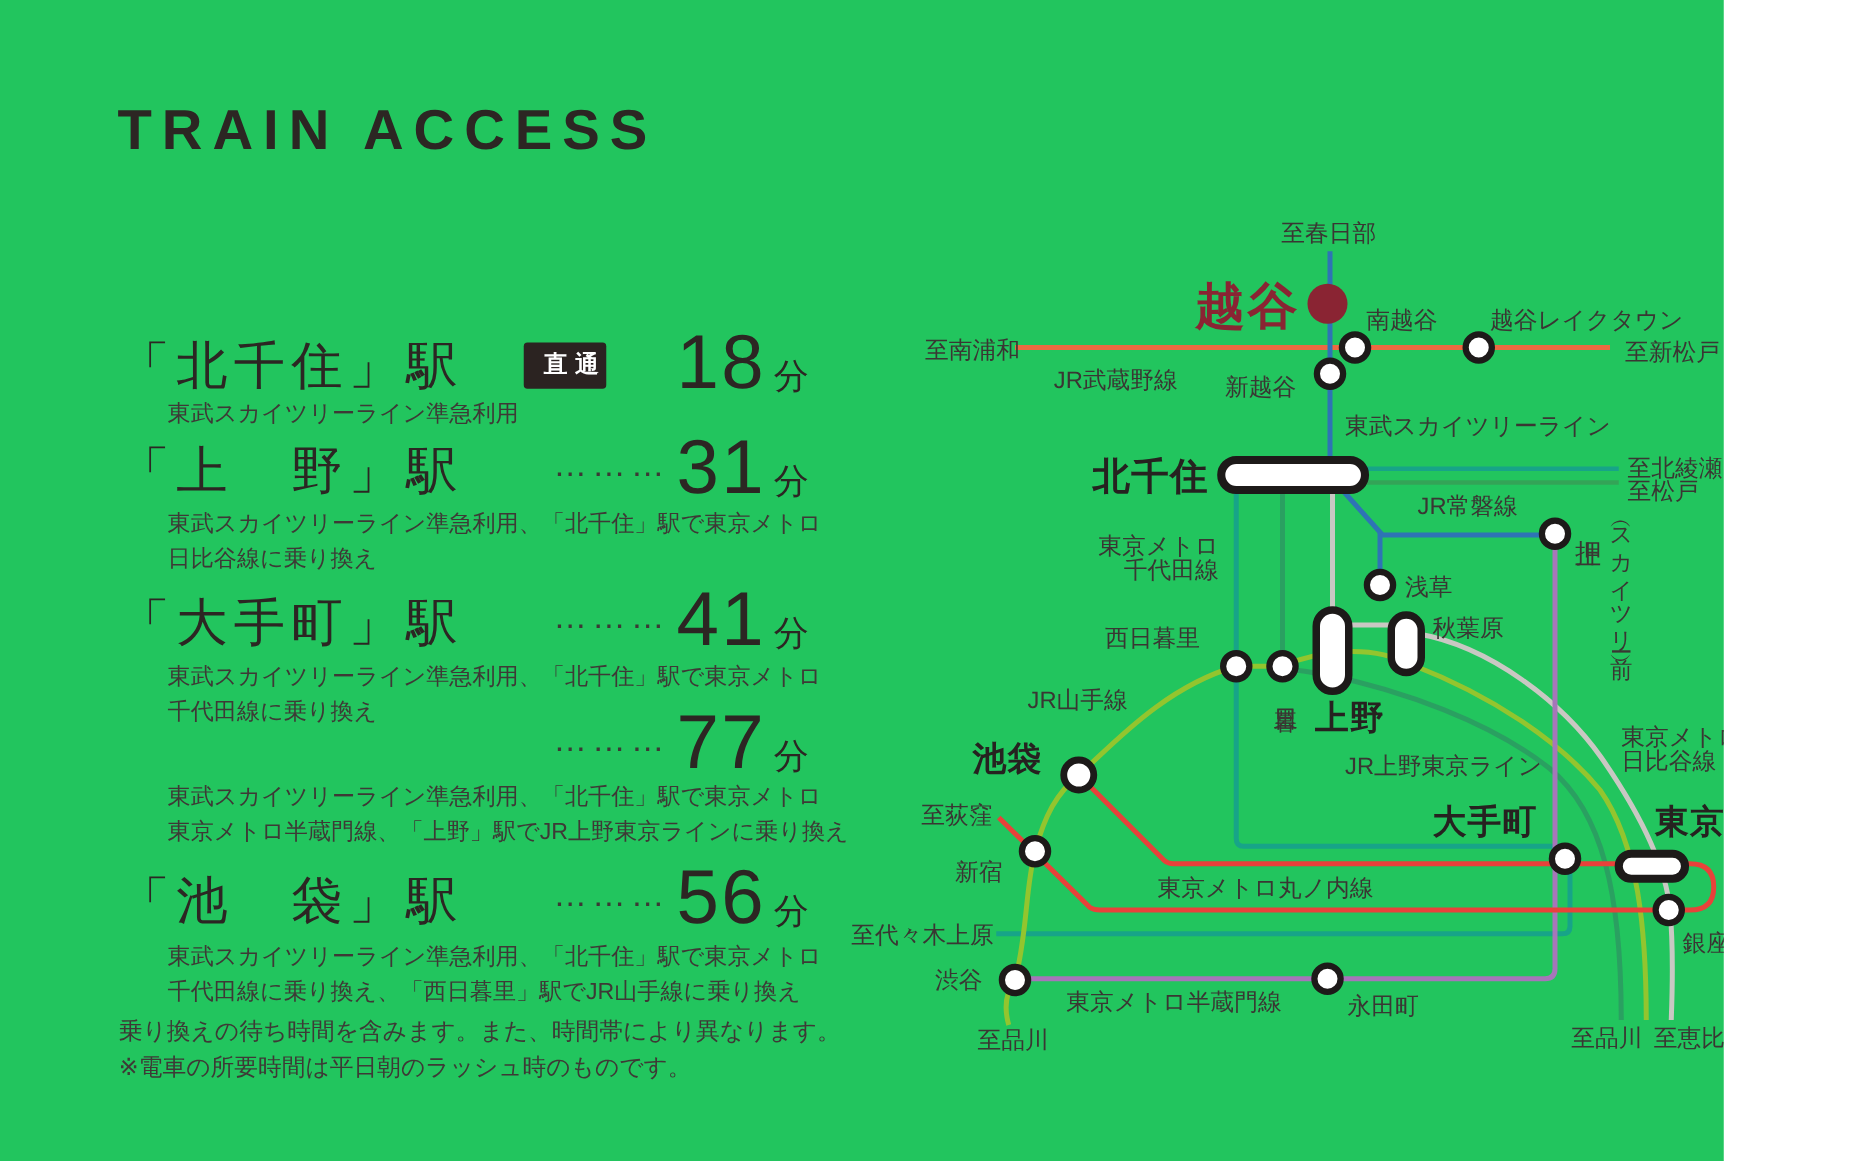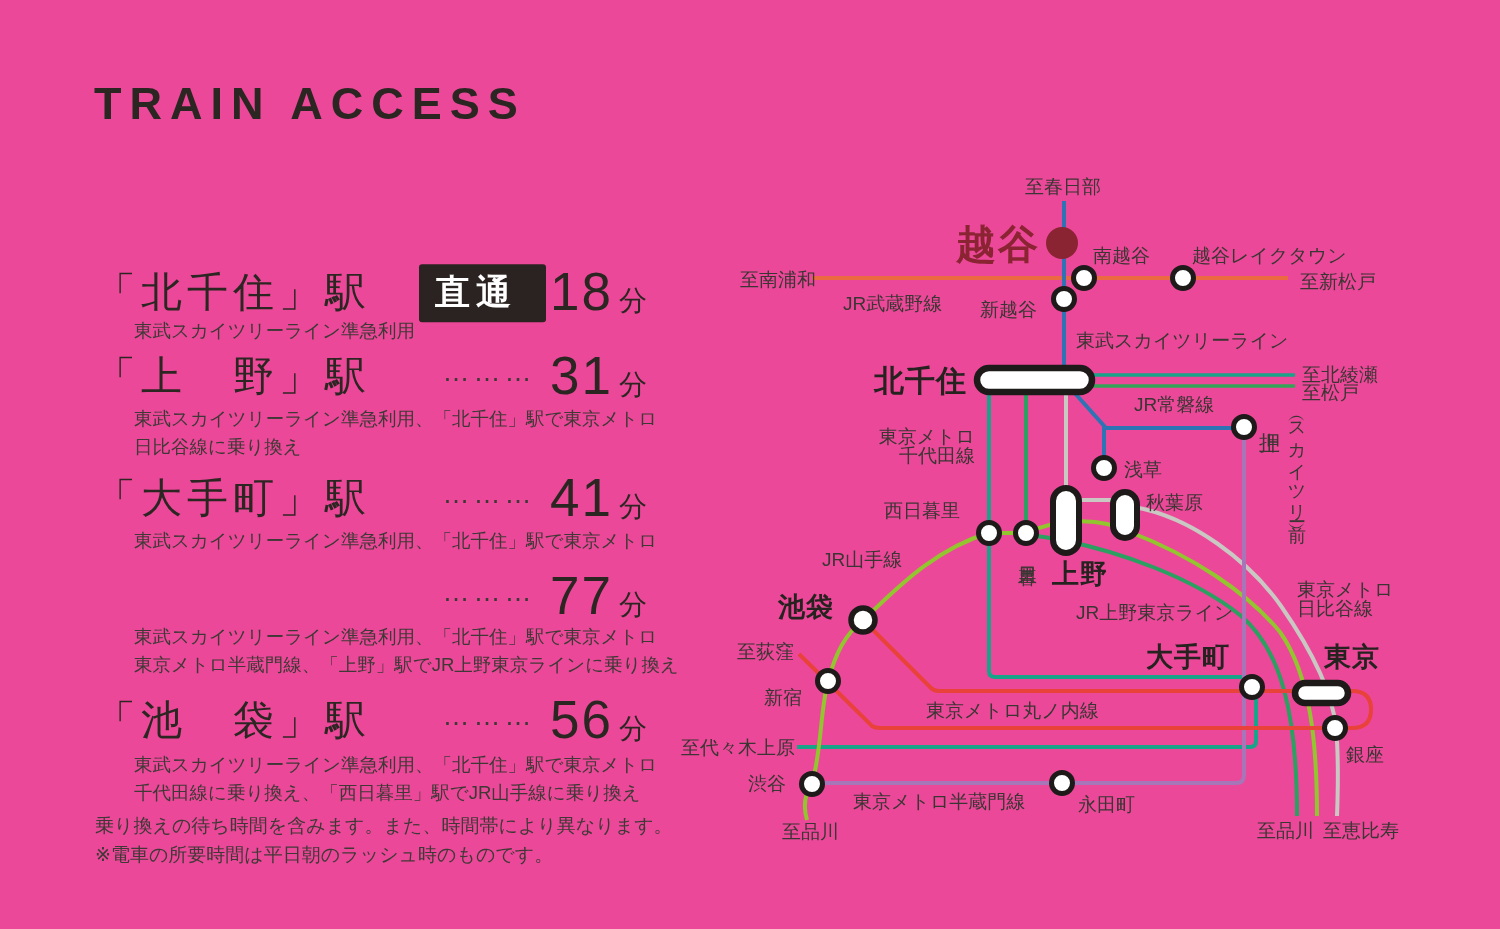--- a/index.html
+++ b/index.html
@@ -1,31 +1,31 @@
 <!DOCTYPE html>
 <html style="--text-primary: #2c2623; --text-secondary: #3e3936; --badge-bg: #2b2321; --badge-text: #ffffff;"><head>
 <meta charset="utf-8">
 <style>
   html,body{margin:0;padding:0;background:#ffffff;}
-  .page{position:relative;width:1500px;height:929px;overflow:hidden;background:#ec4899;
+  .page{position:relative;width:1379px;height:929px;overflow:hidden;background:#22c55e;
         font-family:"Liberation Sans","DejaVu Sans",sans-serif;}
   .title{position:absolute;left:94px;top:78px;font-size:45px;font-weight:bold;
          letter-spacing:8px;color:var(--text-primary);}
   .intro{position:absolute;left:95px;top:214px;font-size:21px;letter-spacing:1px;
          color:var(--text-primary);}
   .route{position:absolute;left:95px;width:552px;height:58px;}
   .rname{position:absolute;left:0;bottom:0;font-size:41px;letter-spacing:5px;
          color:var(--text-primary);white-space:nowrap;text-align:center;}
   .rbadge{position:absolute;left:324px;top:50%;transform:translateY(-46%);
-          background:var(--badge-bg);color:var(--badge-text);font-size:35px;font-weight:bold;
-          letter-spacing:6px;padding:5px 29px 6px 16px;border-radius:3px;}
+          background:var(--badge-bg);color:var(--badge-text);font-size:19px;font-weight:bold;
+          letter-spacing:6px;padding:5px 0 6px 16px;border-radius:3px;}
   .rdots{position:absolute;left:288px;width:212px;text-align:center;top:44%;
          transform:translateY(-50%);font-size:27px;letter-spacing:4px;color:#3c3835;}
   .rtime{position:absolute;right:0;bottom:0;display:flex;align-items:baseline;}
-  .rnum{font-size:53px;line-height:0.92;color:var(--text-primary);letter-spacing:2px;}
+  .rnum{font-size:61px;line-height:0.92;color:var(--text-primary);letter-spacing:2px;}
   .runit{font-size:28px;margin-left:6px;color:var(--text-primary);}
   .rnotes{position:absolute;left:95px;width:580px;font-size:18.5px;line-height:27.5px;
           color:var(--text-secondary);margin-left:39px;}
   .footnotes{position:absolute;left:95px;top:812px;font-size:19px;line-height:28.5px;
              color:var(--text-secondary);}
   svg{position:absolute;left:0;top:0;}
   .lbl{font-size:19px;fill:#3a3633;font-family:"Liberation Sans","DejaVu Sans",sans-serif;}
   .lbl-b{font-weight:bold;fill:#262220;}
   .s38{font-size:40px;letter-spacing:2px;}
   .s30{font-size:30px;letter-spacing:1px;}
@@ -69,20 +69,21 @@
   <div class="route" style="top:468px">
     <span class="rname">「大手町」駅</span>
     <span class="rdots">………</span>
     <span class="rtime">
       <span class="rnum">41</span>
       <span class="runit">分</span>
     </span>
   </div>
   <div class="rnotes" style="top:527px">
     <div>東武スカイツリーライン準急利用、「北千住」駅で東京メトロ</div>
+    <div>千代田線に乗り換え</div>
   </div>
 
   <div class="route" style="top:566px">
     <span class="rdots">………</span>
     <span class="rtime">
       <span class="rnum">77</span>
       <span class="runit">分</span>
     </span>
   </div>
   <div class="rnotes" style="top:623px">

